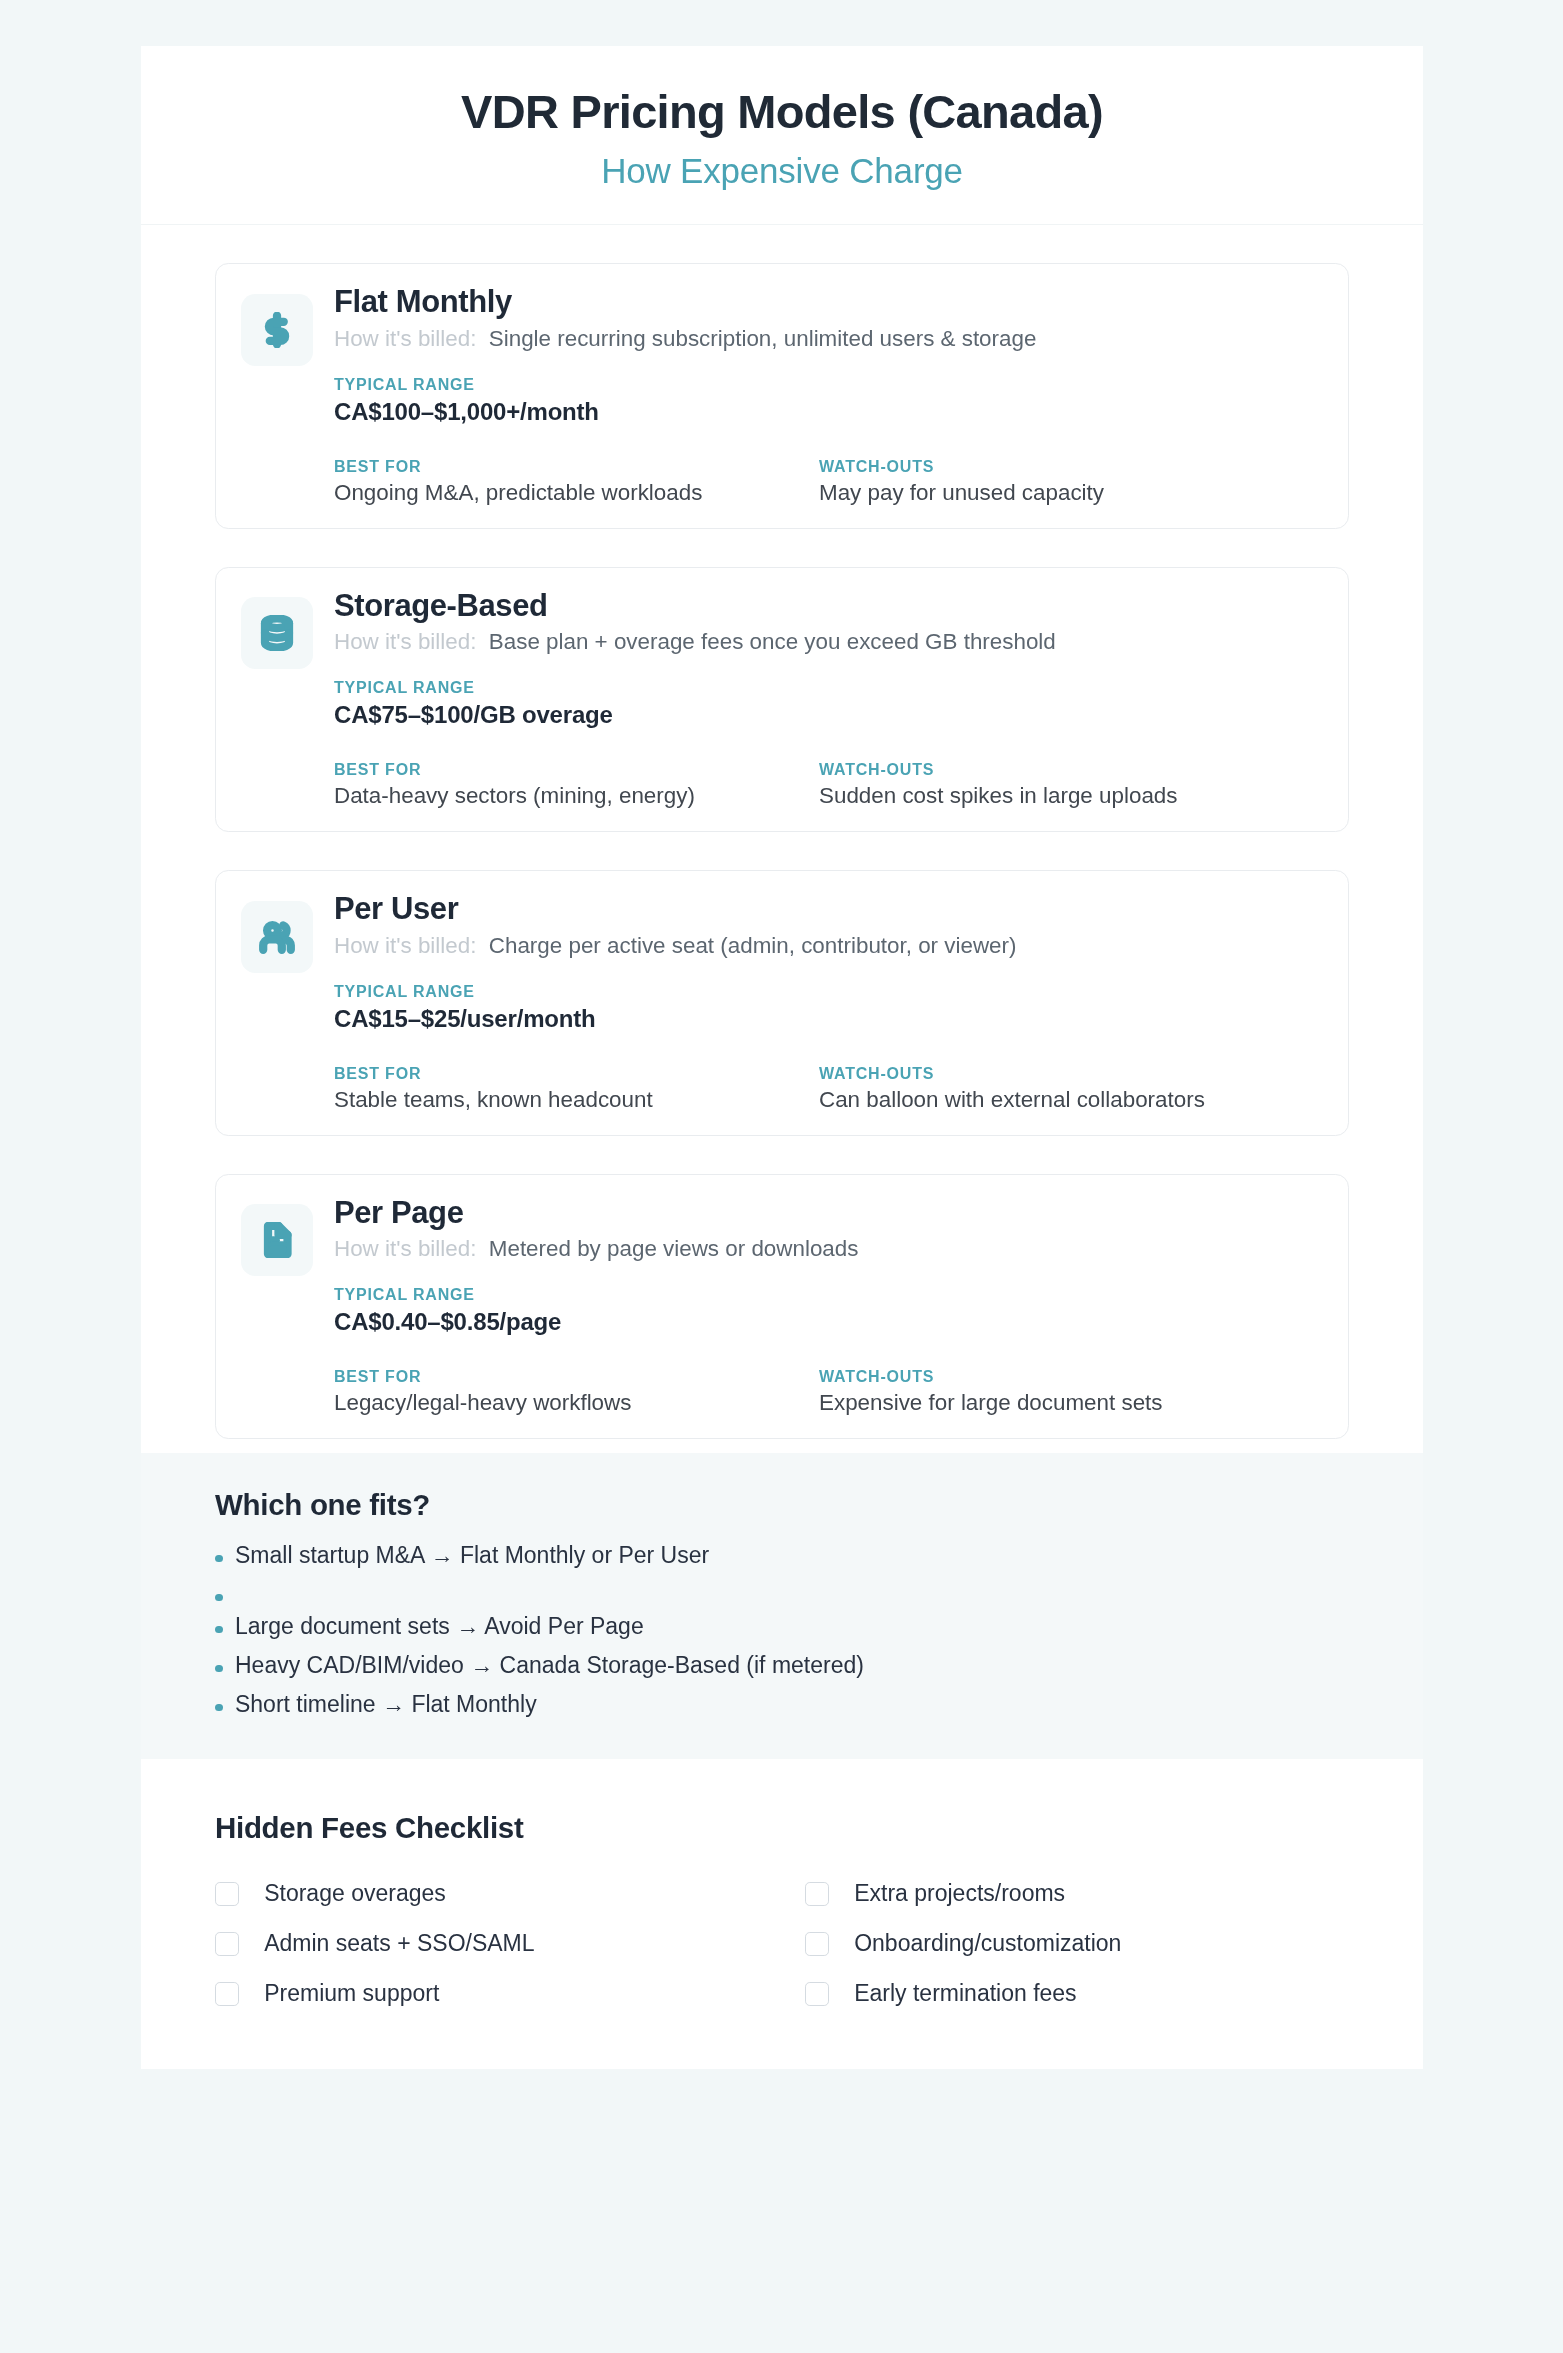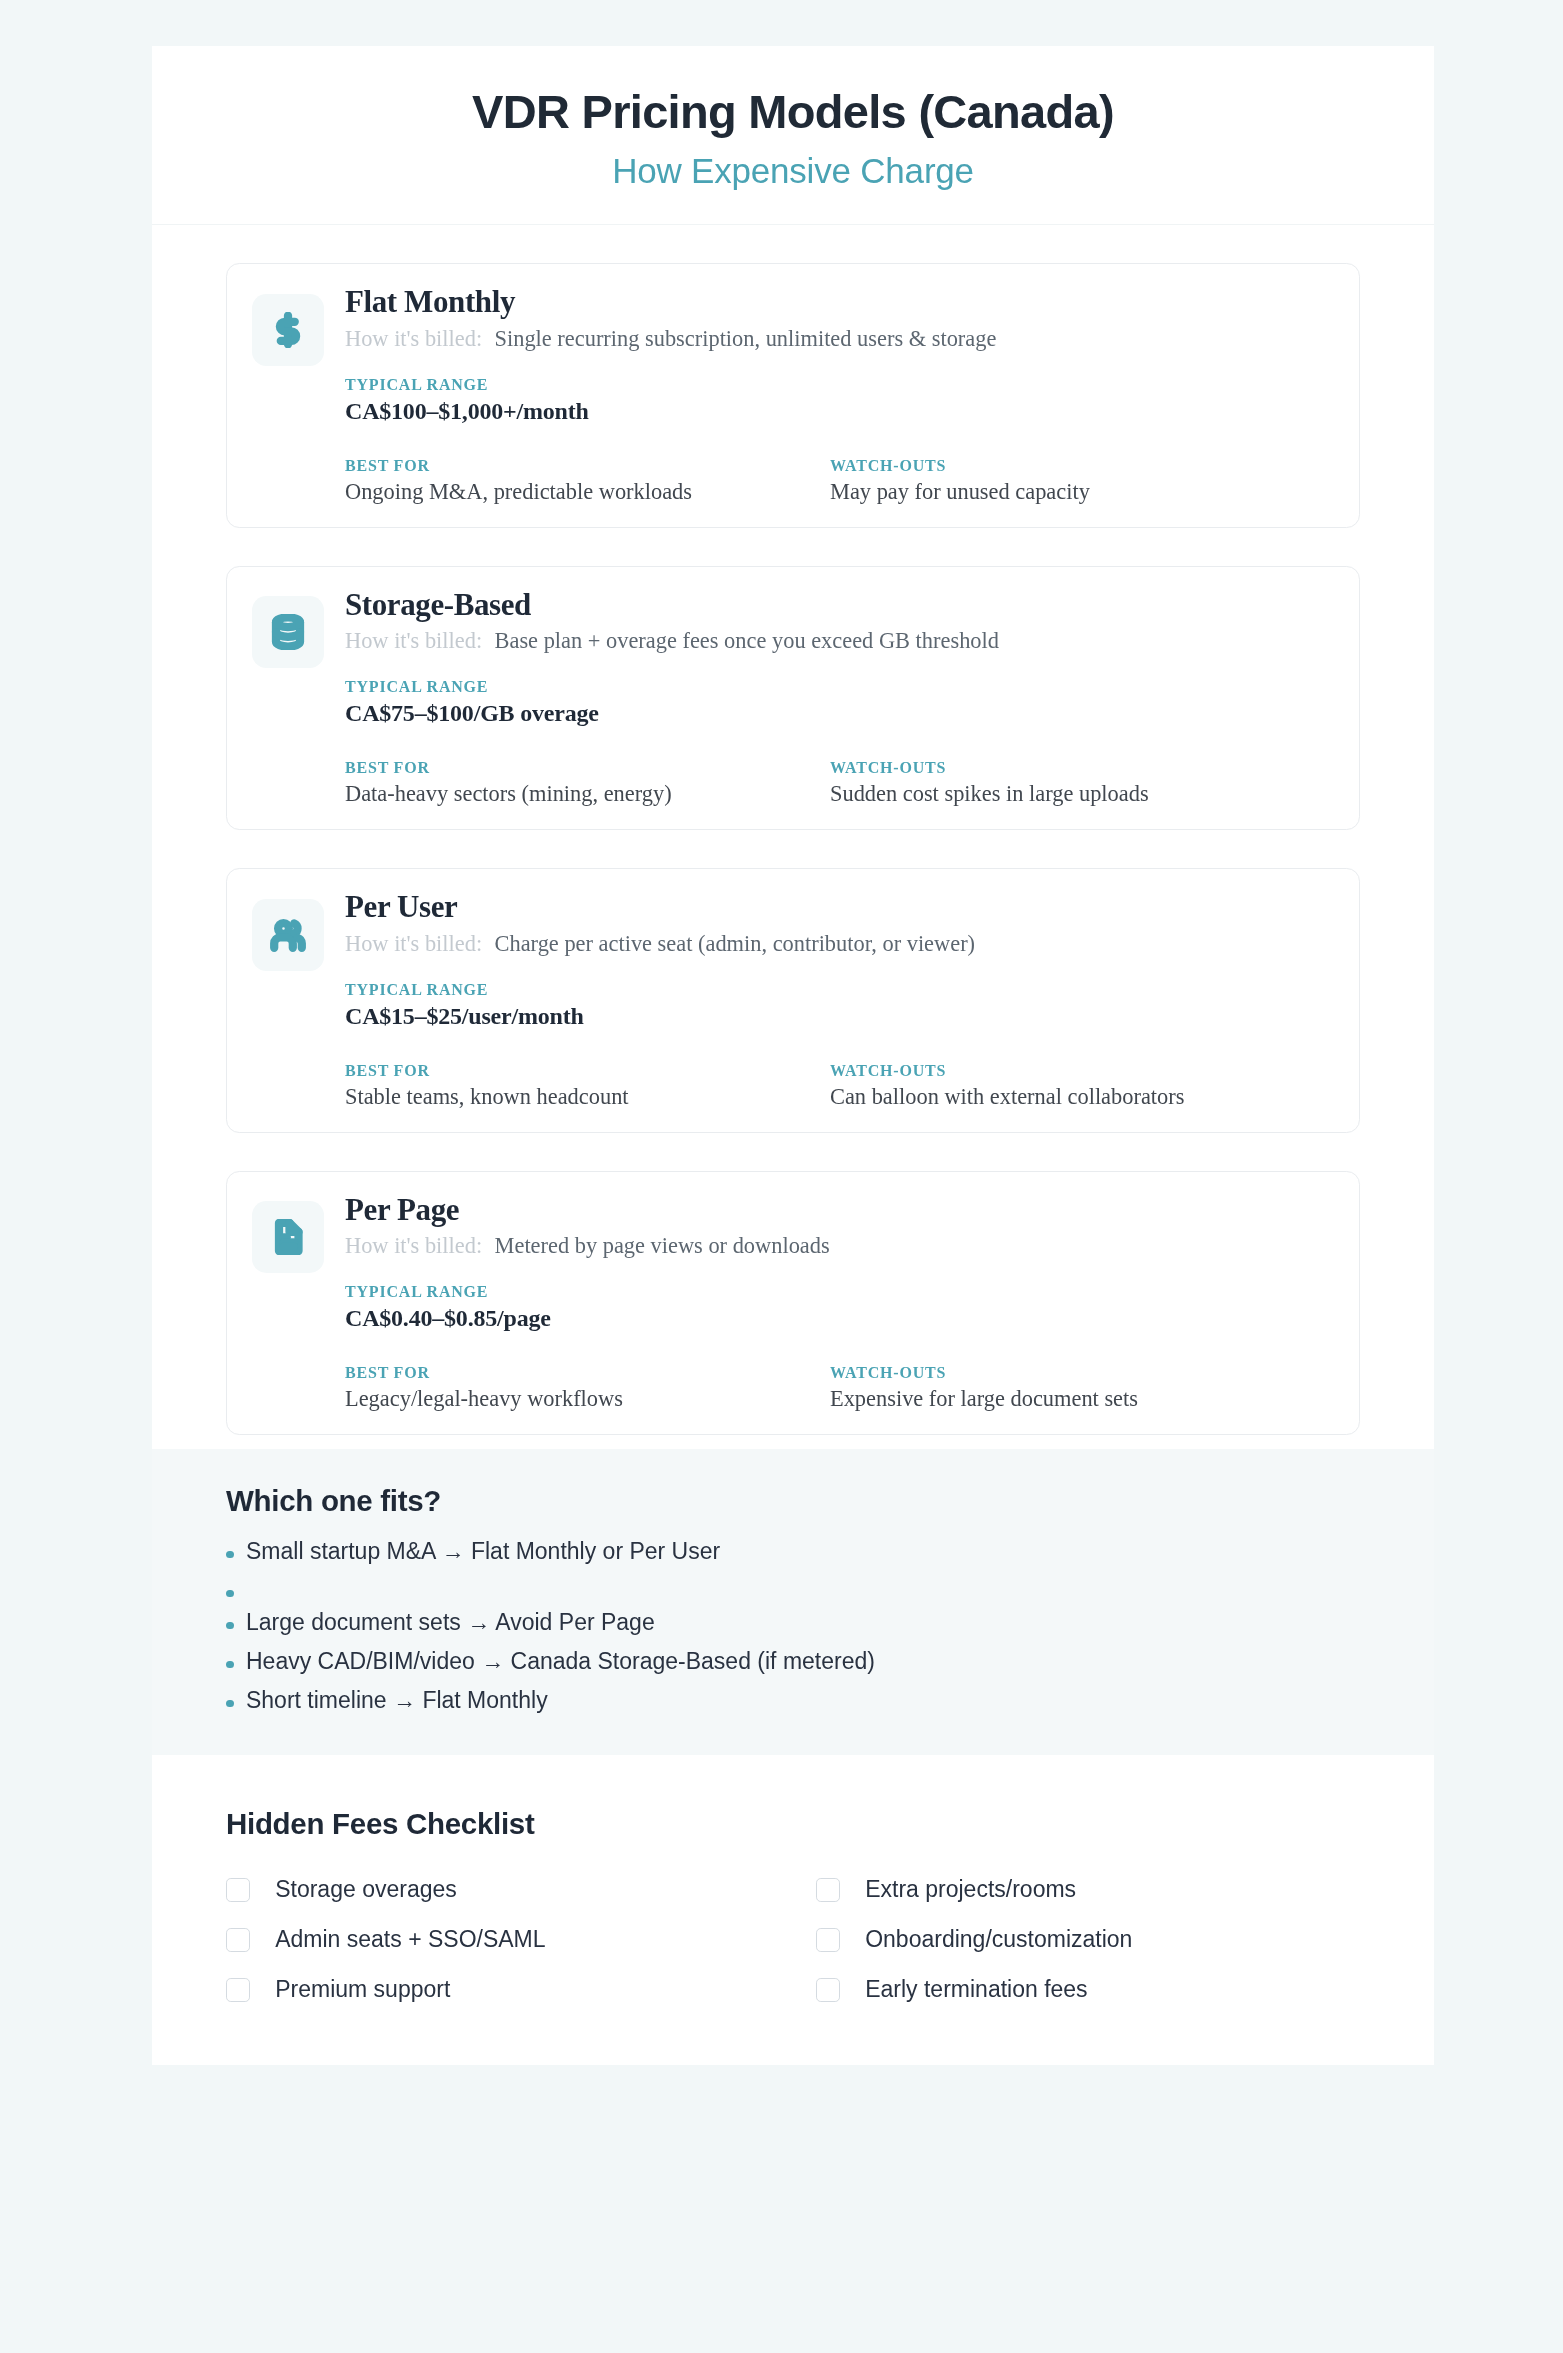--- a/index.html
+++ b/index.html
@@ -9,21 +9,21 @@
   body {
     width: 1564px;
     height: 2354px;
     background: #f2f7f8;
     font-family: "Liberation Sans", "DejaVu Sans", sans-serif;
     -webkit-font-smoothing: antialiased;
   }
 
   .page {
     position: absolute;
-    left: 152px;
+    left: 141px;
     top: 46px;
     width: 1282px;
     background: #d946ef;
     overflow: hidden;
   }
 
   
   .header {
     padding: 40px 0 33px 0;
     text-align: center;
@@ -77,21 +77,21 @@
   .icon-badge svg {
     width: 36px;
     height: 36px;
     stroke: #4aa3b4;
     fill: none;
     stroke-width: 5.5;
     stroke-linecap: round;
     stroke-linejoin: round;
   }
 
-  .card-body { flex: 1; min-width: 0; font-family: Liberation Serif, serif; }
+  .card-body { flex: 1; min-width: 0; }
 
   .card-title {
     font-size: 31px;
     font-weight: bold;
     color: #1f2937;
     letter-spacing: -0.4px;
     line-height: 1.06;
     margin: 0;
   }
 

